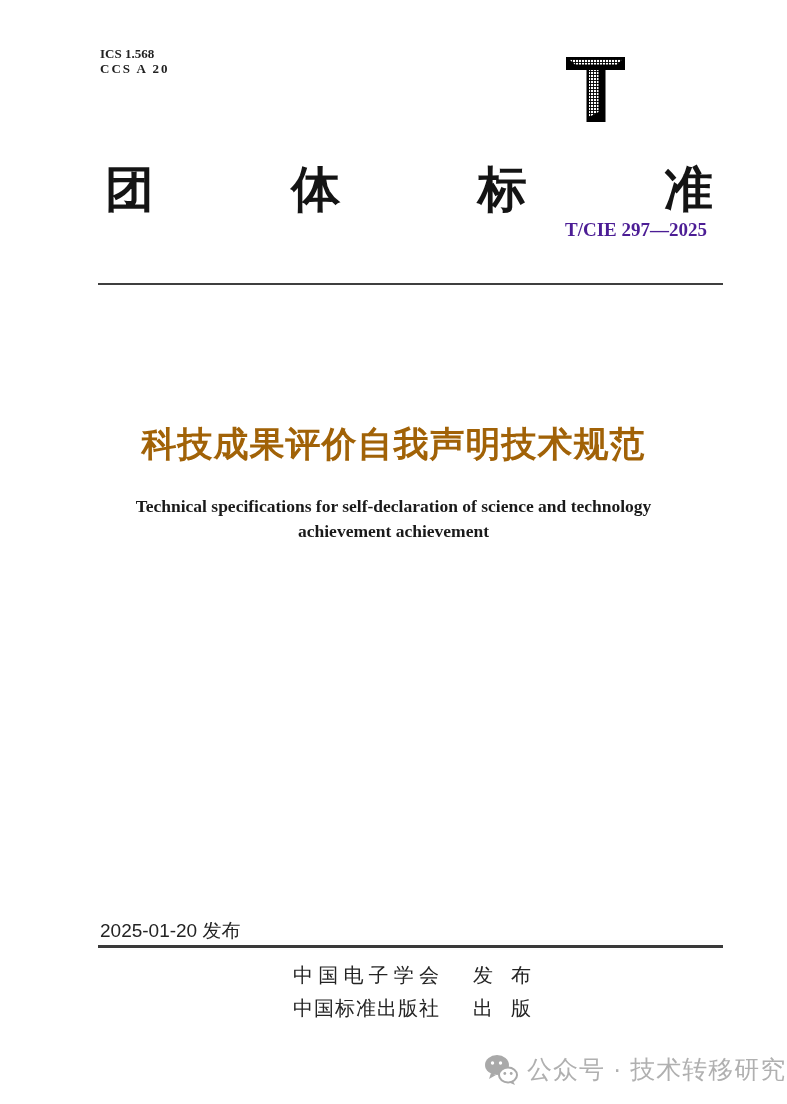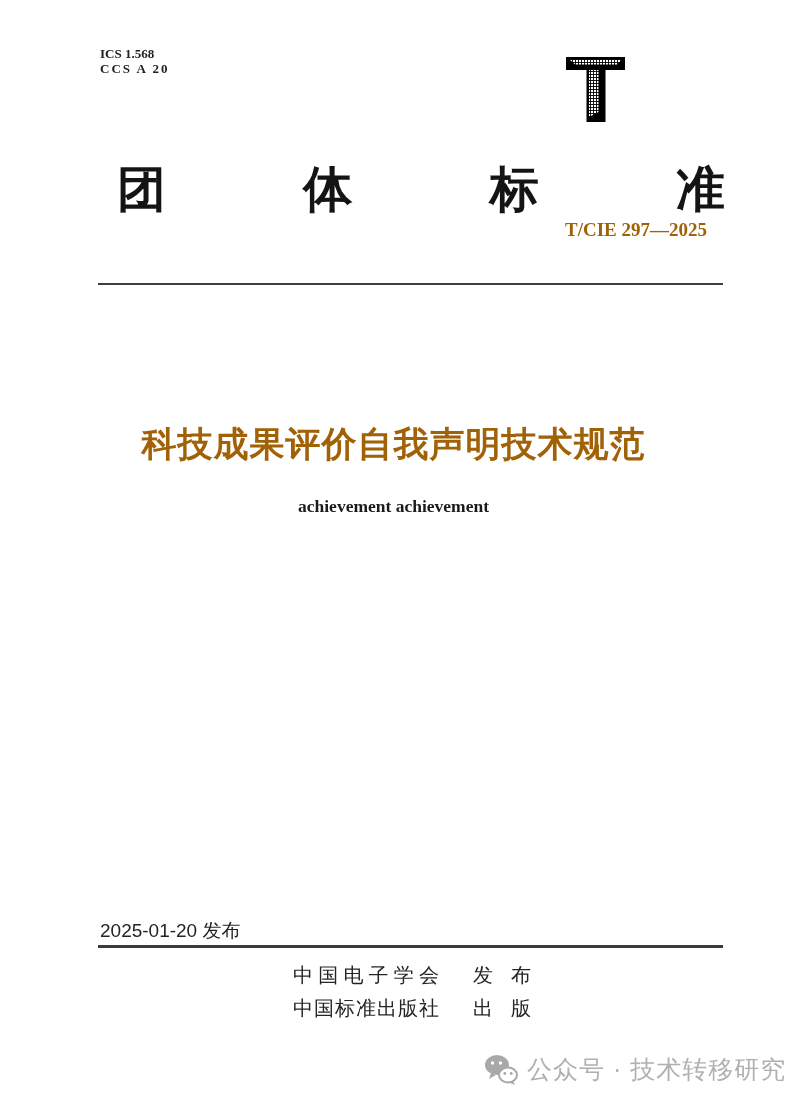--- a/index.html
+++ b/index.html
@@ -33,39 +33,39 @@
     position: absolute;
     left: 566px;
     top: 55px;
     width: 60px;
     height: 70px;
   }
 
   
   .standard-type {
     position: absolute;
-    left: 117px;
+    left: 105px;
     top: 163px;
     width: 608px;
     font-size: 49px;
     font-weight: 900;
     color: #141414;
     text-align: justify;
     text-align-last: justify;
     line-height: 52px;
   }
 
   .standard-code {
     position: absolute;
     right: 80px;
     top: 219px;
     font-family: "Liberation Serif", serif;
     font-weight: bold;
     font-size: 19px;
-    color: #a16207;
+    color: #4c1d95;
   }
 
   .rule-top {
     position: absolute;
     left: 98px;
     top: 283px;
     width: 625px;
     height: 2px;
     background: #3f3f3f;
   }
@@ -182,20 +182,21 @@
 
   <div class="standard-type">团体标准</div>
 
   <div class="standard-code">T/CIE 297—2025</div>
 
   <div class="rule-top"></div>
 
   <div class="title-cn">科技成果评价自我声明技术规范</div>
 
   <div class="title-en">
+    <div>Technical specifications for self-declaration of science and technology</div>
     <div>achievement achievement</div>
   </div>
 
   <div class="date-row">
     <span>2025-01-20 发布</span>
   </div>
 
   <div class="rule-bottom"></div>
 
   <div class="publishers">

